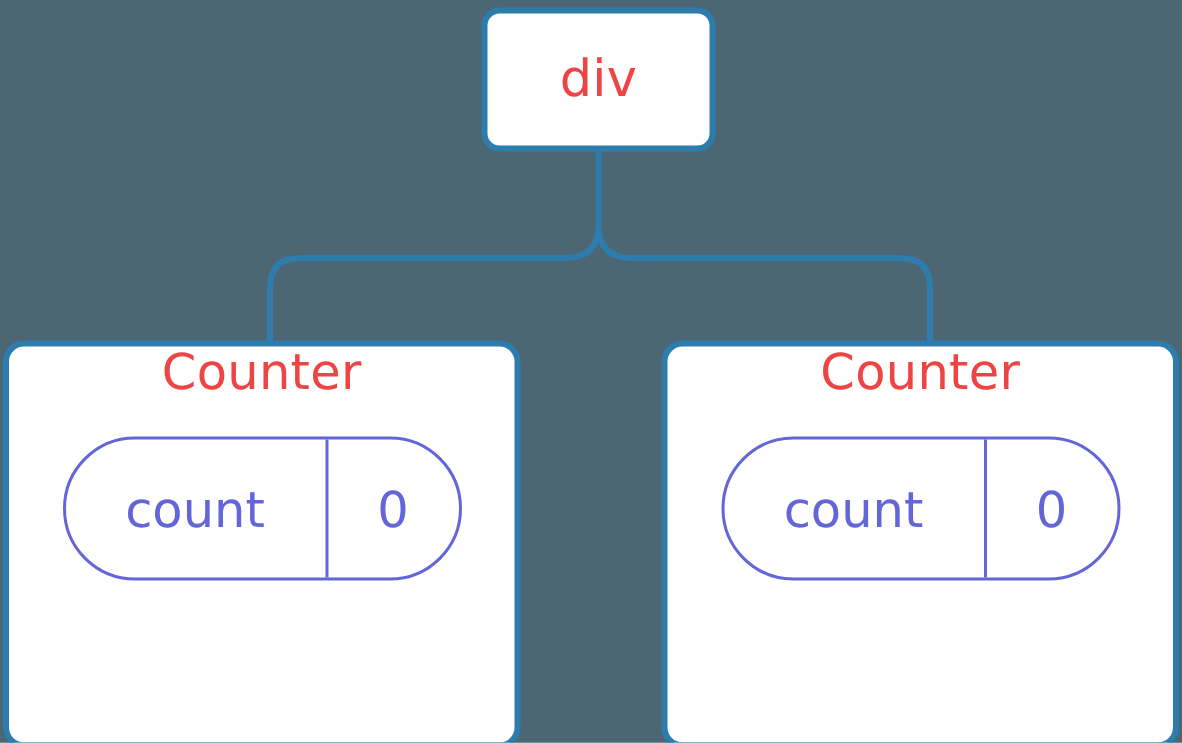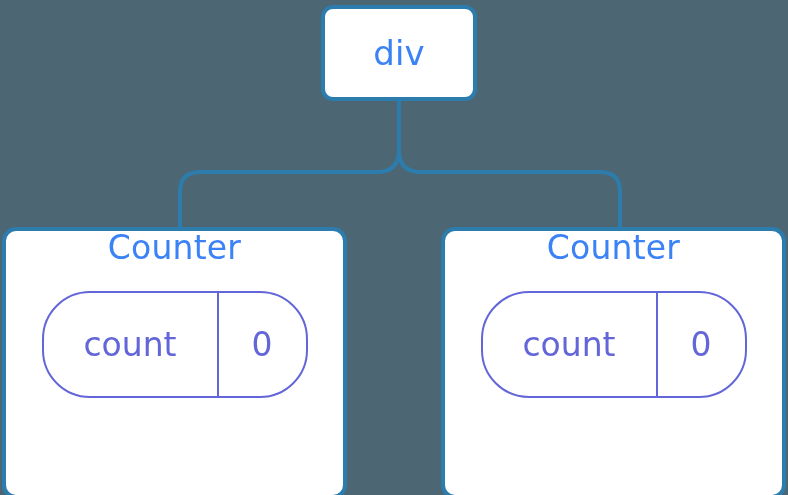--- a/index.html
+++ b/index.html
@@ -52,36 +52,36 @@
   }
   .node-child-left {
     left: 2px;
     width: 345px;
   }
   .node-child-right {
     left: 441px;
     width: 345px;
   }
   .node-title {
-    color: #3b82f6;
+    color: #ef4444;
     font-size: 33px;
     line-height: 1;
     letter-spacing: 0.2px;
     white-space: nowrap;
   }
   .node-root .node-title {
     font-size: 34px;
   }
   .node-child .node-title {
   }
   .state-pill {
     position: relative;
     margin-top: 27px;
     width: 266px;
-    height: 107px;
+    height: 96px;
     border: 2.5px solid #6366d8;
     border-radius: 48px;
     box-sizing: border-box;
     display: flex;
     align-items: stretch;
     background: transparent;
   }
   .pill-key, .pill-value {
     display: flex;
     align-items: center;

